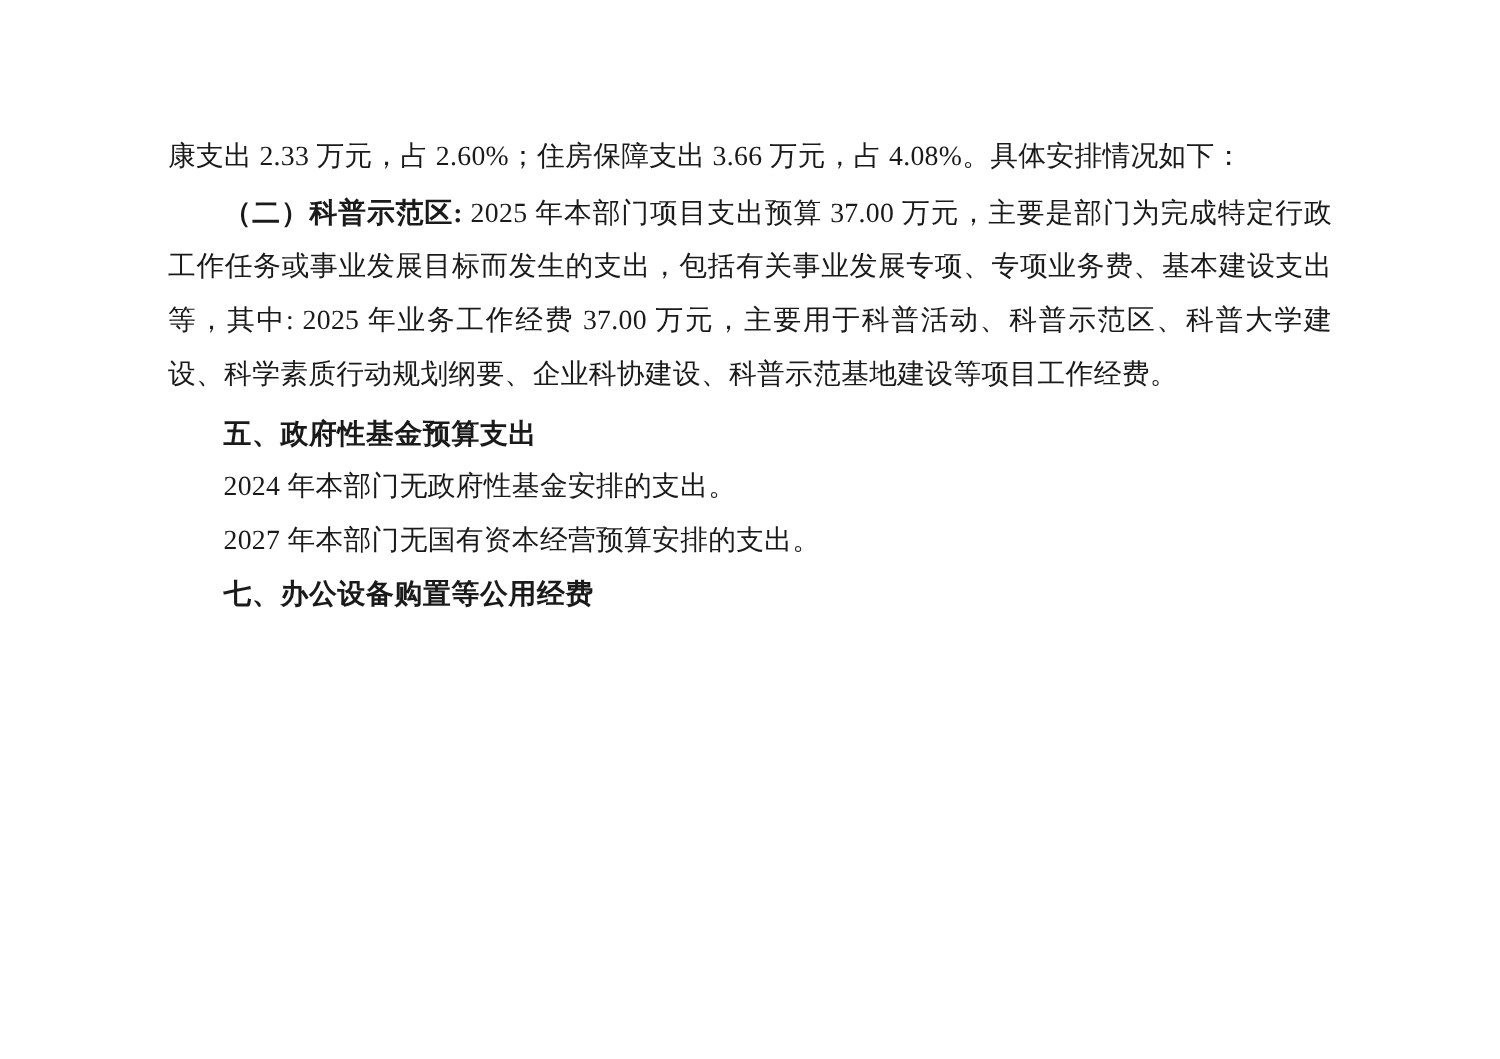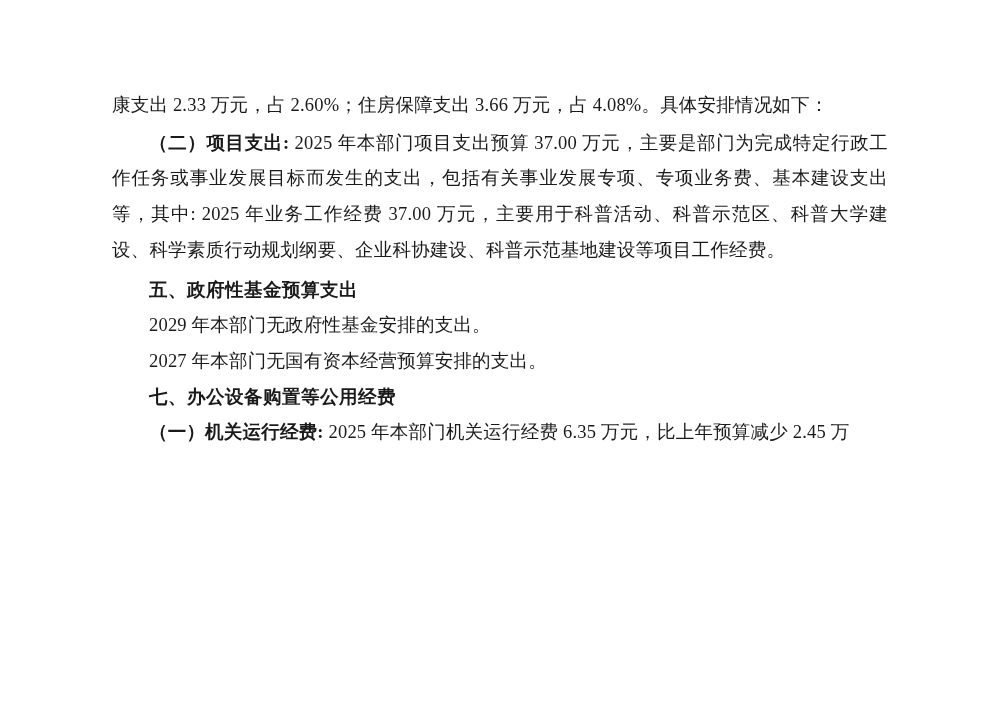--- a/index.html
+++ b/index.html
@@ -57,26 +57,25 @@
 </style>
 </head>
 <body>
 
 <div class="page">
   <div class="doc-body">
 
     <p class="para">康支出 2.33 万元，占 2.60%；住房保障支出 3.66 万元，占 4.08%。具体安排情况如下：</p>
 
 
-    <p class="indent2 blk"><span class="lead">（二）项目支出:</span><span> 2025 年本部门项目支出预算 37.00 万元，主要是部门为完成特定行政工作任务或事业发展目标而发生的支出，包括有关事业发展专项、专项业务费、基本建设支出等，其中: 2025 年业务工作经费 37.00 万元，主要用于科普活动、科普示范区、科普大学建设、科学素质行动规划纲要、企业科协建设、科普示范基地建设等项目工作经费。</span></p>
+    <p class="indent2 blk"><span class="lead">（二）科普示范区:</span><span> 2025 年本部门项目支出预算 37.00 万元，主要是部门为完成特定行政工作任务或事业发展目标而发生的支出，包括有关事业发展专项、专项业务费、基本建设支出等，其中: 2025 年业务工作经费 37.00 万元，主要用于科普活动、科普示范区、科普大学建设、科学素质行动规划纲要、企业科协建设、科普示范基地建设等项目工作经费。</span></p>
 
     <div class="spacer-sm"></div>
 
     <p class="heading">五、政府性基金预算支出</p>
-    <p class="indent2">2029 年本部门无政府性基金安排的支出。</p>
+    <p class="indent2">2024 年本部门无政府性基金安排的支出。</p>
 
     <p class="indent2">2027 年本部门无国有资本经营预算安排的支出。</p>
 
     <p class="heading">七、办公设备购置等公用经费</p>
-    <p class="indent2"><span class="lead">（一）机关运行经费:</span><span> 2025 年本部门机关运行经费 6.35 万元，比上年预算减少 2.45 万</span></p>
 
   </div>
 </div>
 
 </body></html>

